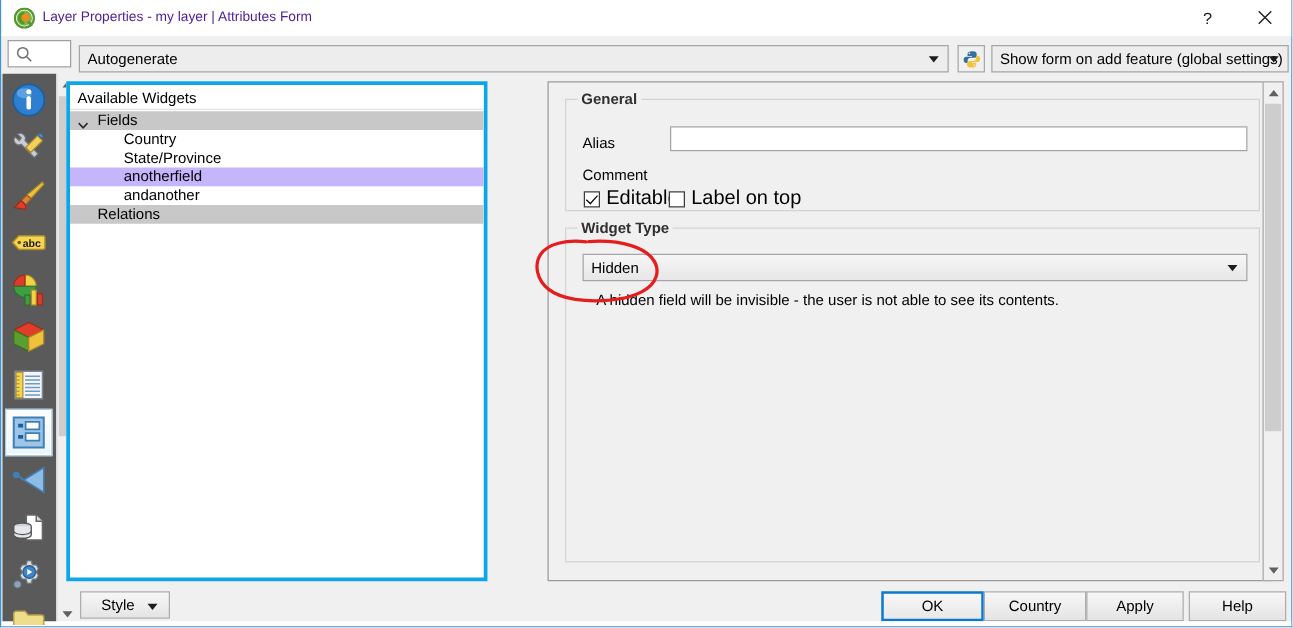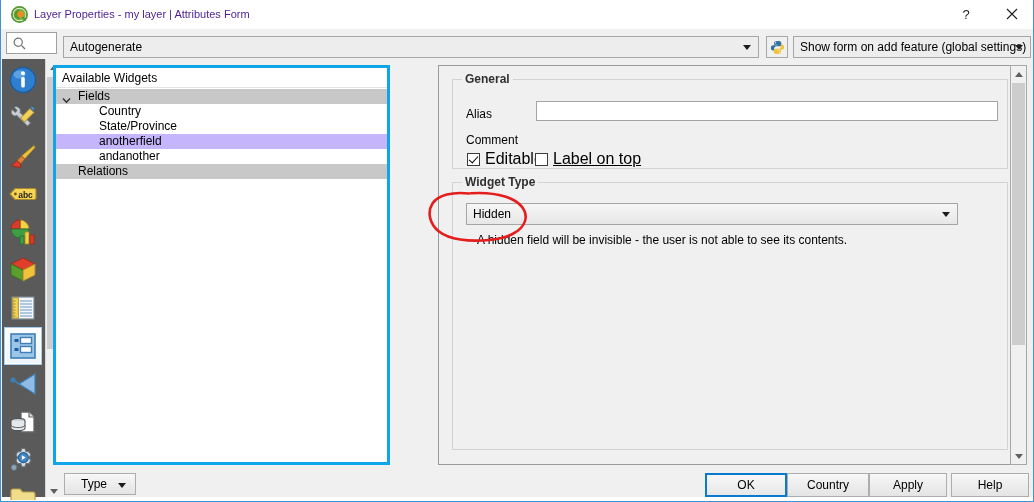--- a/index.html
+++ b/index.html
@@ -626,30 +626,30 @@
       <span class="field-label" style="left:13px; top:27px;">Alias</span>
       <div class="textinput" style="left:83px; top:21px; width:462px; height:20px;"></div>
 
       <span class="field-label" style="left:13px; top:53px;">Comment</span>
 
       <div class="chk-wrap" style="left:14px; top:70px;">
         <span class="chk on"></span>
         <span>Editable</span>
       </div>
 
-      <div class="chk-wrap" style="left:82px; top:70px;text-decoration:underline;">
+      <div class="chk-wrap" style="left:82px; top:70px;">
         <span class="chk"></span>
         <span>Label on top</span>
       </div>
     </div>
 
     <div class="groupbox" id="gb-widget">
       <span class="gb-title">Widget Type</span>
 
-      <div class="combo" style="left:13px; top:20px; width:492px;">
+      <div class="combo" style="left:13px; top:20px; width:532px;">
         <span class="lbl">Hidden</span>
         <span class="arrow"></span>
       </div>
 
       <span class="hint" style="left:24px; top:50px;">A hidden field will be invisible - the user is not able to see its contents.</span>
     </div>
   </div>
 
   <div class="rp-scroll">
     <div class="up">
@@ -667,21 +667,21 @@
                C 28 3.5, 13 7, 7.5 15.5
                C 2 24, 4.5 36, 14 43.5
                C 24 51.5, 44 54, 64 52
                C 84 50, 97 43, 100 33
                C 103 23, 95 13, 80 8.5
                C 70 5.5, 57 4.5, 46 5.3" fill="none" stroke="#e51d1d" stroke-width="2.6" stroke-linecap="round" stroke-linejoin="round"></path>
     </svg>
   </div>
 
   <div class="btn" id="btn-style">
-    <span>Type</span>
+    <span>Style</span>
     <span class="arrow"></span>
   </div>
 
   <div class="btn default" id="btn-ok">
     <span>OK</span>
   </div>
   <div class="btn" id="btn-cancel">
     <span>Country</span>
   </div>
   <div class="btn" id="btn-apply">

